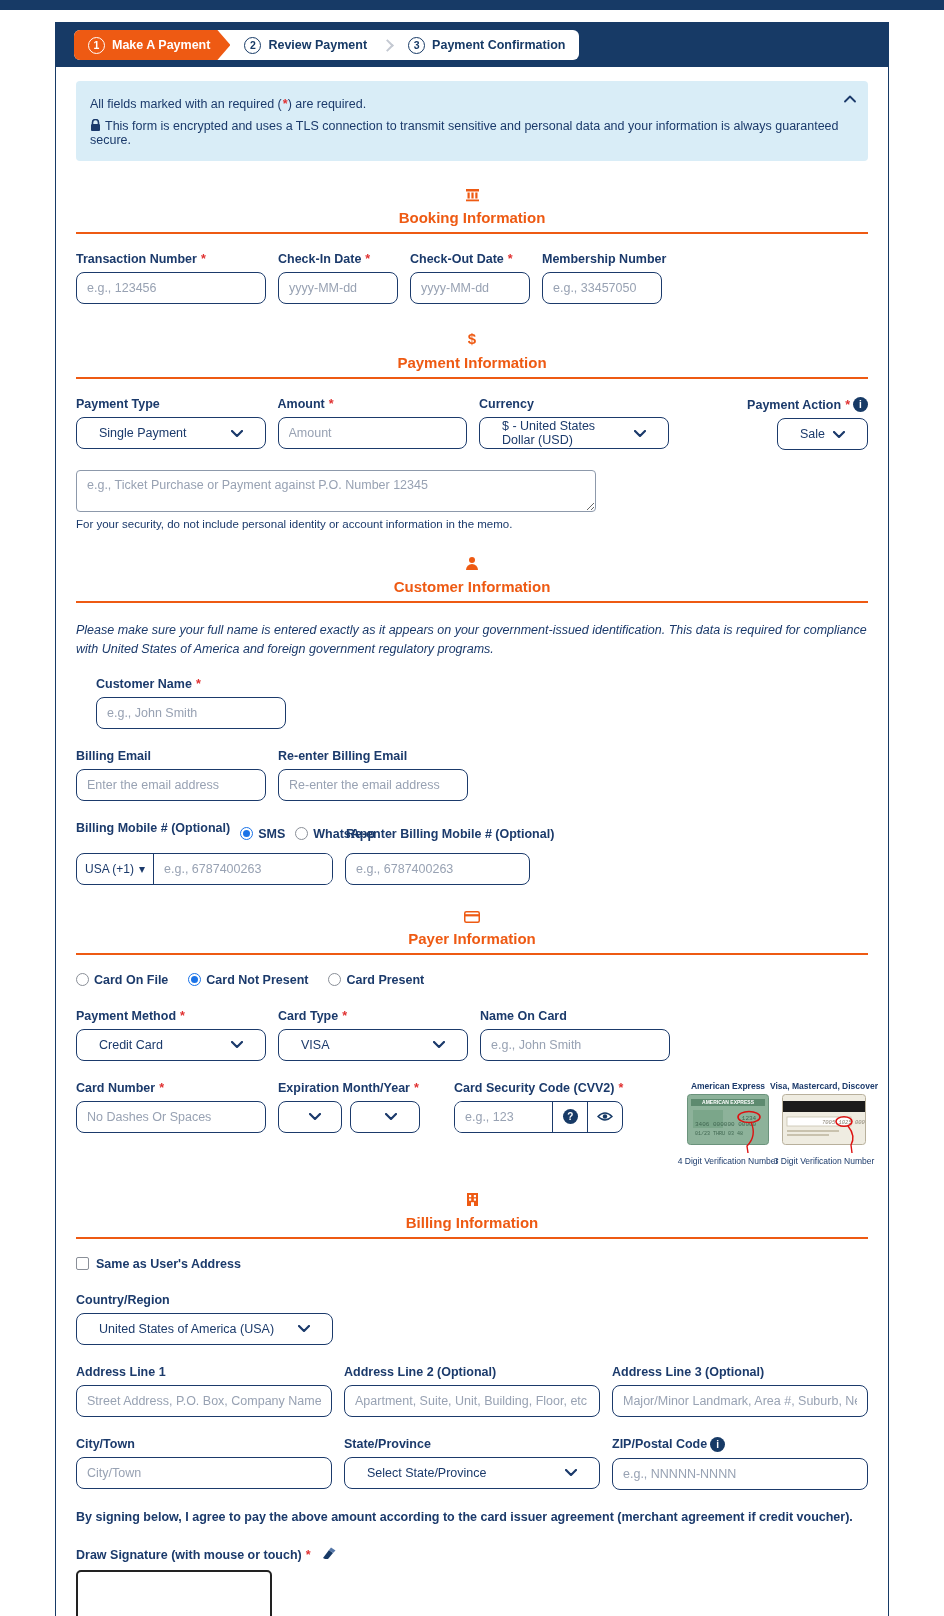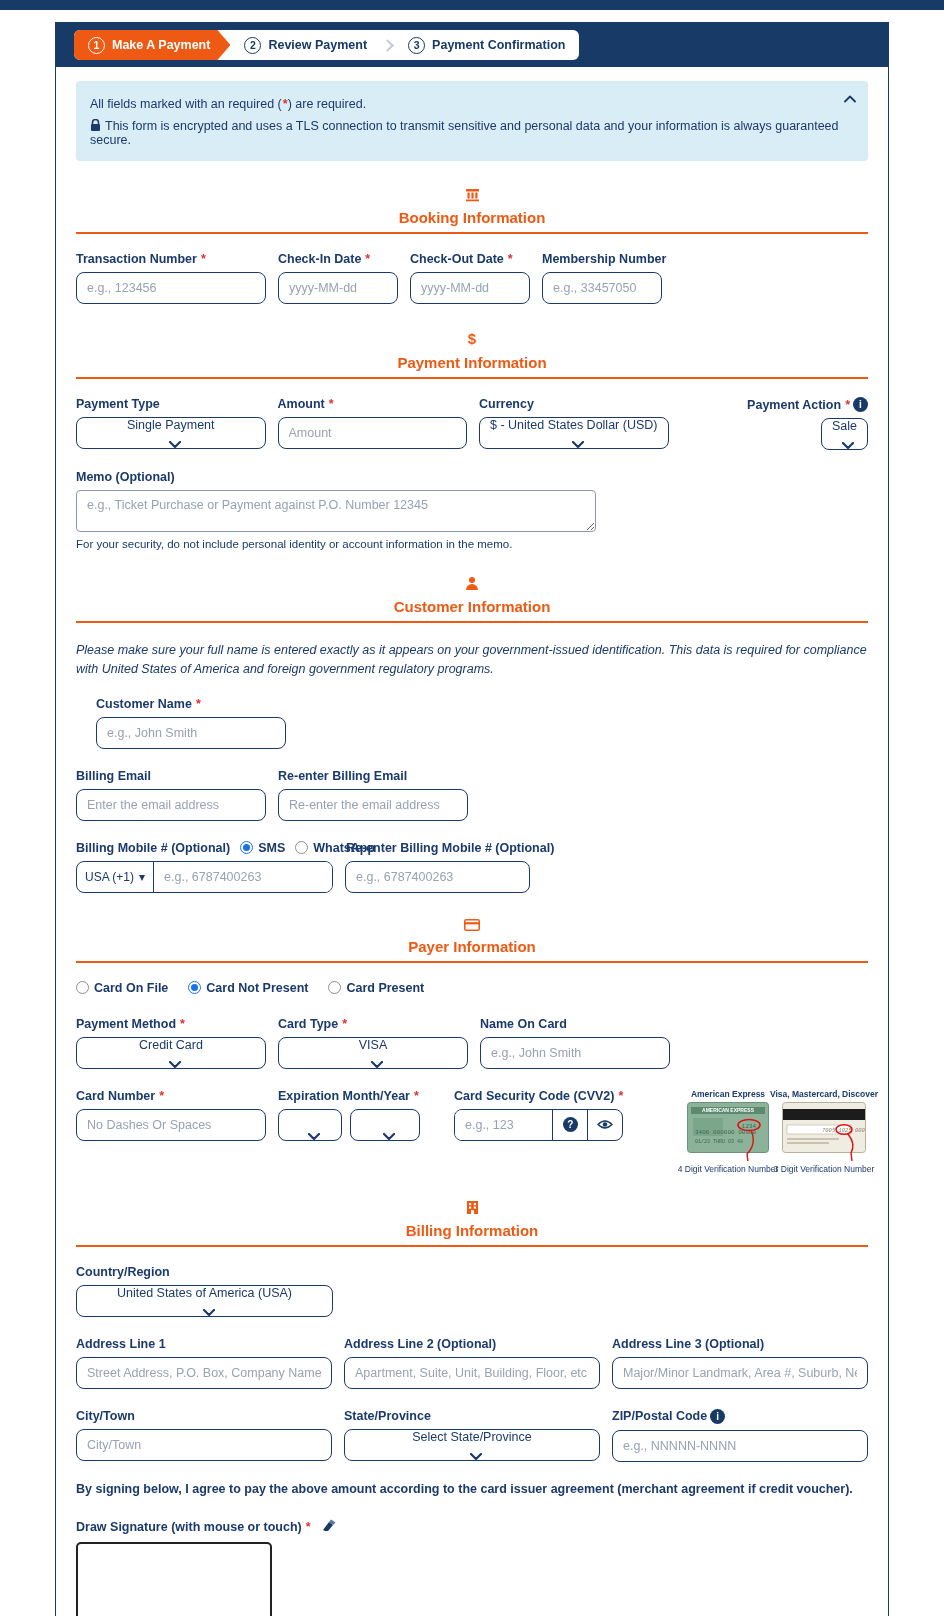--- a/index.html
+++ b/index.html
@@ -49,21 +49,21 @@
   
   .row { display:flex; gap:12px; align-items:flex-start; margin-bottom:20px; }
   .fld { display:flex; flex-direction:column; }
   .lbl { font-size:12.5px; font-weight:600; color:#1b3a6b; margin-bottom:6px; white-space:nowrap; display:flex; align-items:center; gap:3px; }
   .inp, .sel, .grp {
     height:32px; border:1px solid #1b3a6b; border-radius:8px; background:#fff;
     font-size:12.5px; color:#1b3a6b; font-family:"Liberation Sans",sans-serif;
   }
   .inp { padding:0 10px; width:100%; outline:none; }
   .inp::placeholder { color:#98a2b3; }
-  .sel { display:flex; align-items:center; justify-content:space-between; padding:0 10px; cursor:pointer;flex-direction:column; }
+  .sel { display:flex; align-items:center; justify-content:space-between; padding:0 22px; cursor:pointer; }
   .sel .chev { flex:0 0 auto; margin-left:8px; }
   .chev polyline { fill:none; stroke:#1b3a6b; stroke-width:2.2; stroke-linecap:round; stroke-linejoin:round; }
   .w190{width:190px;} .w120{width:120px;} .w150{width:150px;} .w257{width:257px;} .w185{width:185px;} .w188{width:188px;align-items:flex-end;}
   .note { font-size:11.5px; color:#1b3a6b; margin-top:6px; }
   textarea.memo {
     width:520px; height:42px; border:1px solid #8d99ab; border-radius:4px;
     font-size:12.5px; padding:7px 10px; color:#1b3a6b; font-family:"Liberation Sans",sans-serif;
     resize:vertical; outline:none;
   }
   textarea.memo::placeholder { color:#98a2b3; }
@@ -232,23 +232,20 @@
         <div class="sel">
           <span>Sale</span>
           <svg class="chev" width="12" height="7" viewBox="0 0 12 7">
               <polyline points="1,1 6,6 11,1"></polyline>
             </svg>
         </div>
       </div>
     </div>
 
     <div class="fld" style="margin-bottom:8px;">
-      <div class="lbl">
-          <span>Memo (Optional)</span>
-        </div>
       <textarea class="memo" placeholder="e.g., Ticket Purchase or Payment against P.O. Number 12345" style=""></textarea>
       <div class="note">For your security, do not include personal identity or account information in the memo.</div>
     </div>
 
     <div class="sec">
       <span class="sec-ico">
         <svg width="14" height="15" viewBox="0 0 14 15">
             <circle cx="7" cy="4" r="3" fill="#ee5a13"></circle>
             <path d="M1 14 a6 6 0 0 1 12 0 Z" fill="#ee5a13"></path>
           </svg>
@@ -278,21 +275,21 @@
       <div class="fld w190">
         <div class="lbl">
             <span>Re-enter Billing Email</span>
           </div>
         <input class="inp" placeholder="Re-enter the email address" style="">
       </div>
     </div>
 
     <div class="mob-label-row">
       <div class="mob-label-cell">
-        <span class="lbl" style="margin-bottom:0;">Billing Mobile # (Optional)</span>
+        <span class="lbl" style="margin-bottom:12px;">Billing Mobile # (Optional)</span>
         <span class="radio-item">
             <span class="radio on"></span>
             <span>SMS</span>
           </span>
         <span class="radio-item">
             <span class="radio"></span>
             <span>WhatsApp</span>
           </span>
       </div>
       <span class="lbl" style="margin-bottom:0;">Re-enter Billing Mobile # (Optional)</span>
@@ -455,20 +452,24 @@
             <rect x="3" y="3" width="2.2" height="2.2" fill="#fff"></rect>
             <rect x="7.8" y="3" width="2.2" height="2.2" fill="#fff"></rect>
             <rect x="3" y="6.5" width="2.2" height="2.2" fill="#fff"></rect>
             <rect x="7.8" y="6.5" width="2.2" height="2.2" fill="#fff"></rect>
             <rect x="5" y="10.2" width="3" height="3.8" fill="#fff"></rect>
           </svg>
       </span>
       <span class="sec-title">Billing Information</span>
     </div>
 
+    <div style="display:flex; align-items:center; gap:7px; margin-bottom:22px;">
+      <span class="cb"></span>
+      <span class="lbl" style="margin-bottom:0;">Same as User's Address</span>
+    </div>
 
     <div class="row">
       <div class="fld" style="width:257px;">
         <div class="lbl">
             <span>Country/Region</span>
           </div>
         <div class="sel">
           <span>United States of America (USA)</span>
           <svg class="chev" width="12" height="7" viewBox="0 0 12 7">
               <polyline points="1,1 6,6 11,1"></polyline>

